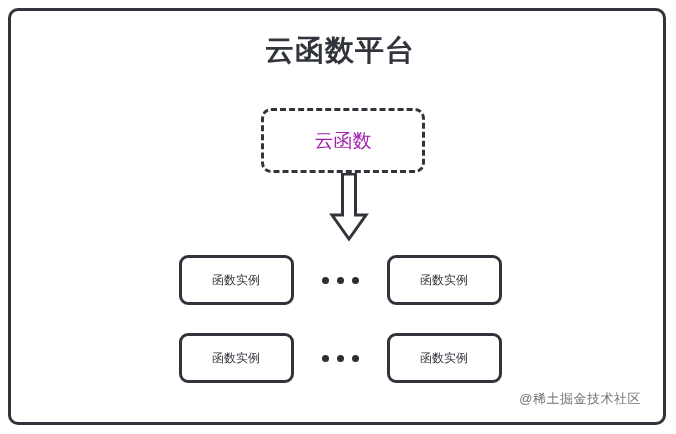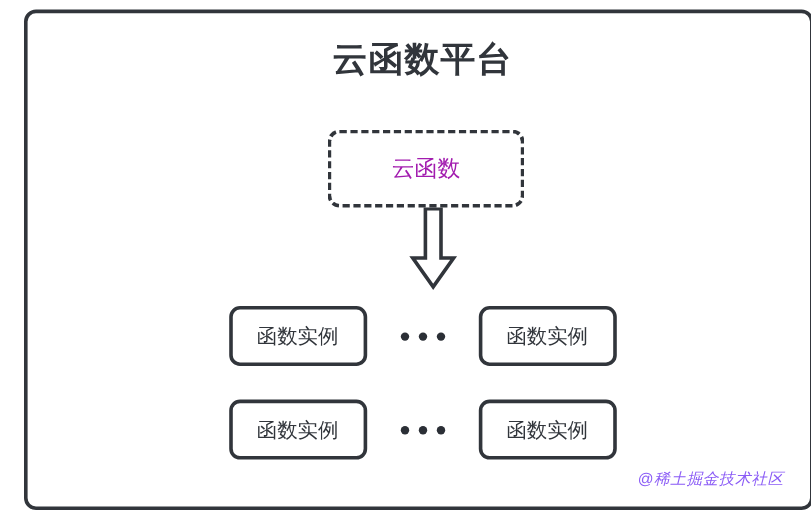--- a/index.html
+++ b/index.html
@@ -10,21 +10,21 @@
   body {
     width: 676px;
     height: 434px;
     font-family: "Liberation Sans", "DejaVu Sans", sans-serif;
     position: relative;
     overflow: hidden;
   }
 
   #canvas {
     position: absolute;
-    left: 12px;
+    left: 0;
     top: 0;
     width: 628px;
     height: 434px;
     background: #ffffff;
   }
 
   
   #platform-container {
     position: absolute;
     left: 8px;
@@ -100,21 +100,21 @@
     height: 50px;
     box-sizing: border-box;
     border: 3px solid #31353b;
     border-radius: 9px;
     background: #ffffff;
     display: flex;
     align-items: center;
     justify-content: center;
   }
   .instance-box .box-label {
-    font-size: 17px;
+    font-size: 12px;
     color: #31353b;
     white-space: nowrap;
   }
 
   .ellipsis {
     width: 93px;
     height: 50px;
     display: flex;
     align-items: center;
     justify-content: center;
@@ -126,24 +126,23 @@
     border-radius: 50%;
     background: #2b2f36;
   }
 
   
   #watermark {
     position: absolute;
     right: 22px;
     bottom: 14px;
     font-size: 13px;
-    color: #8b5cf6;
+    color: #737373;
     white-space: nowrap;
     letter-spacing: 0.5px;
-    font-style: italic;
   }
 </style>
 </head>
 <body>
 
 <div id="canvas">
 
   <div id="platform-container">
 
     <div id="platform-title">云函数平台</div>

